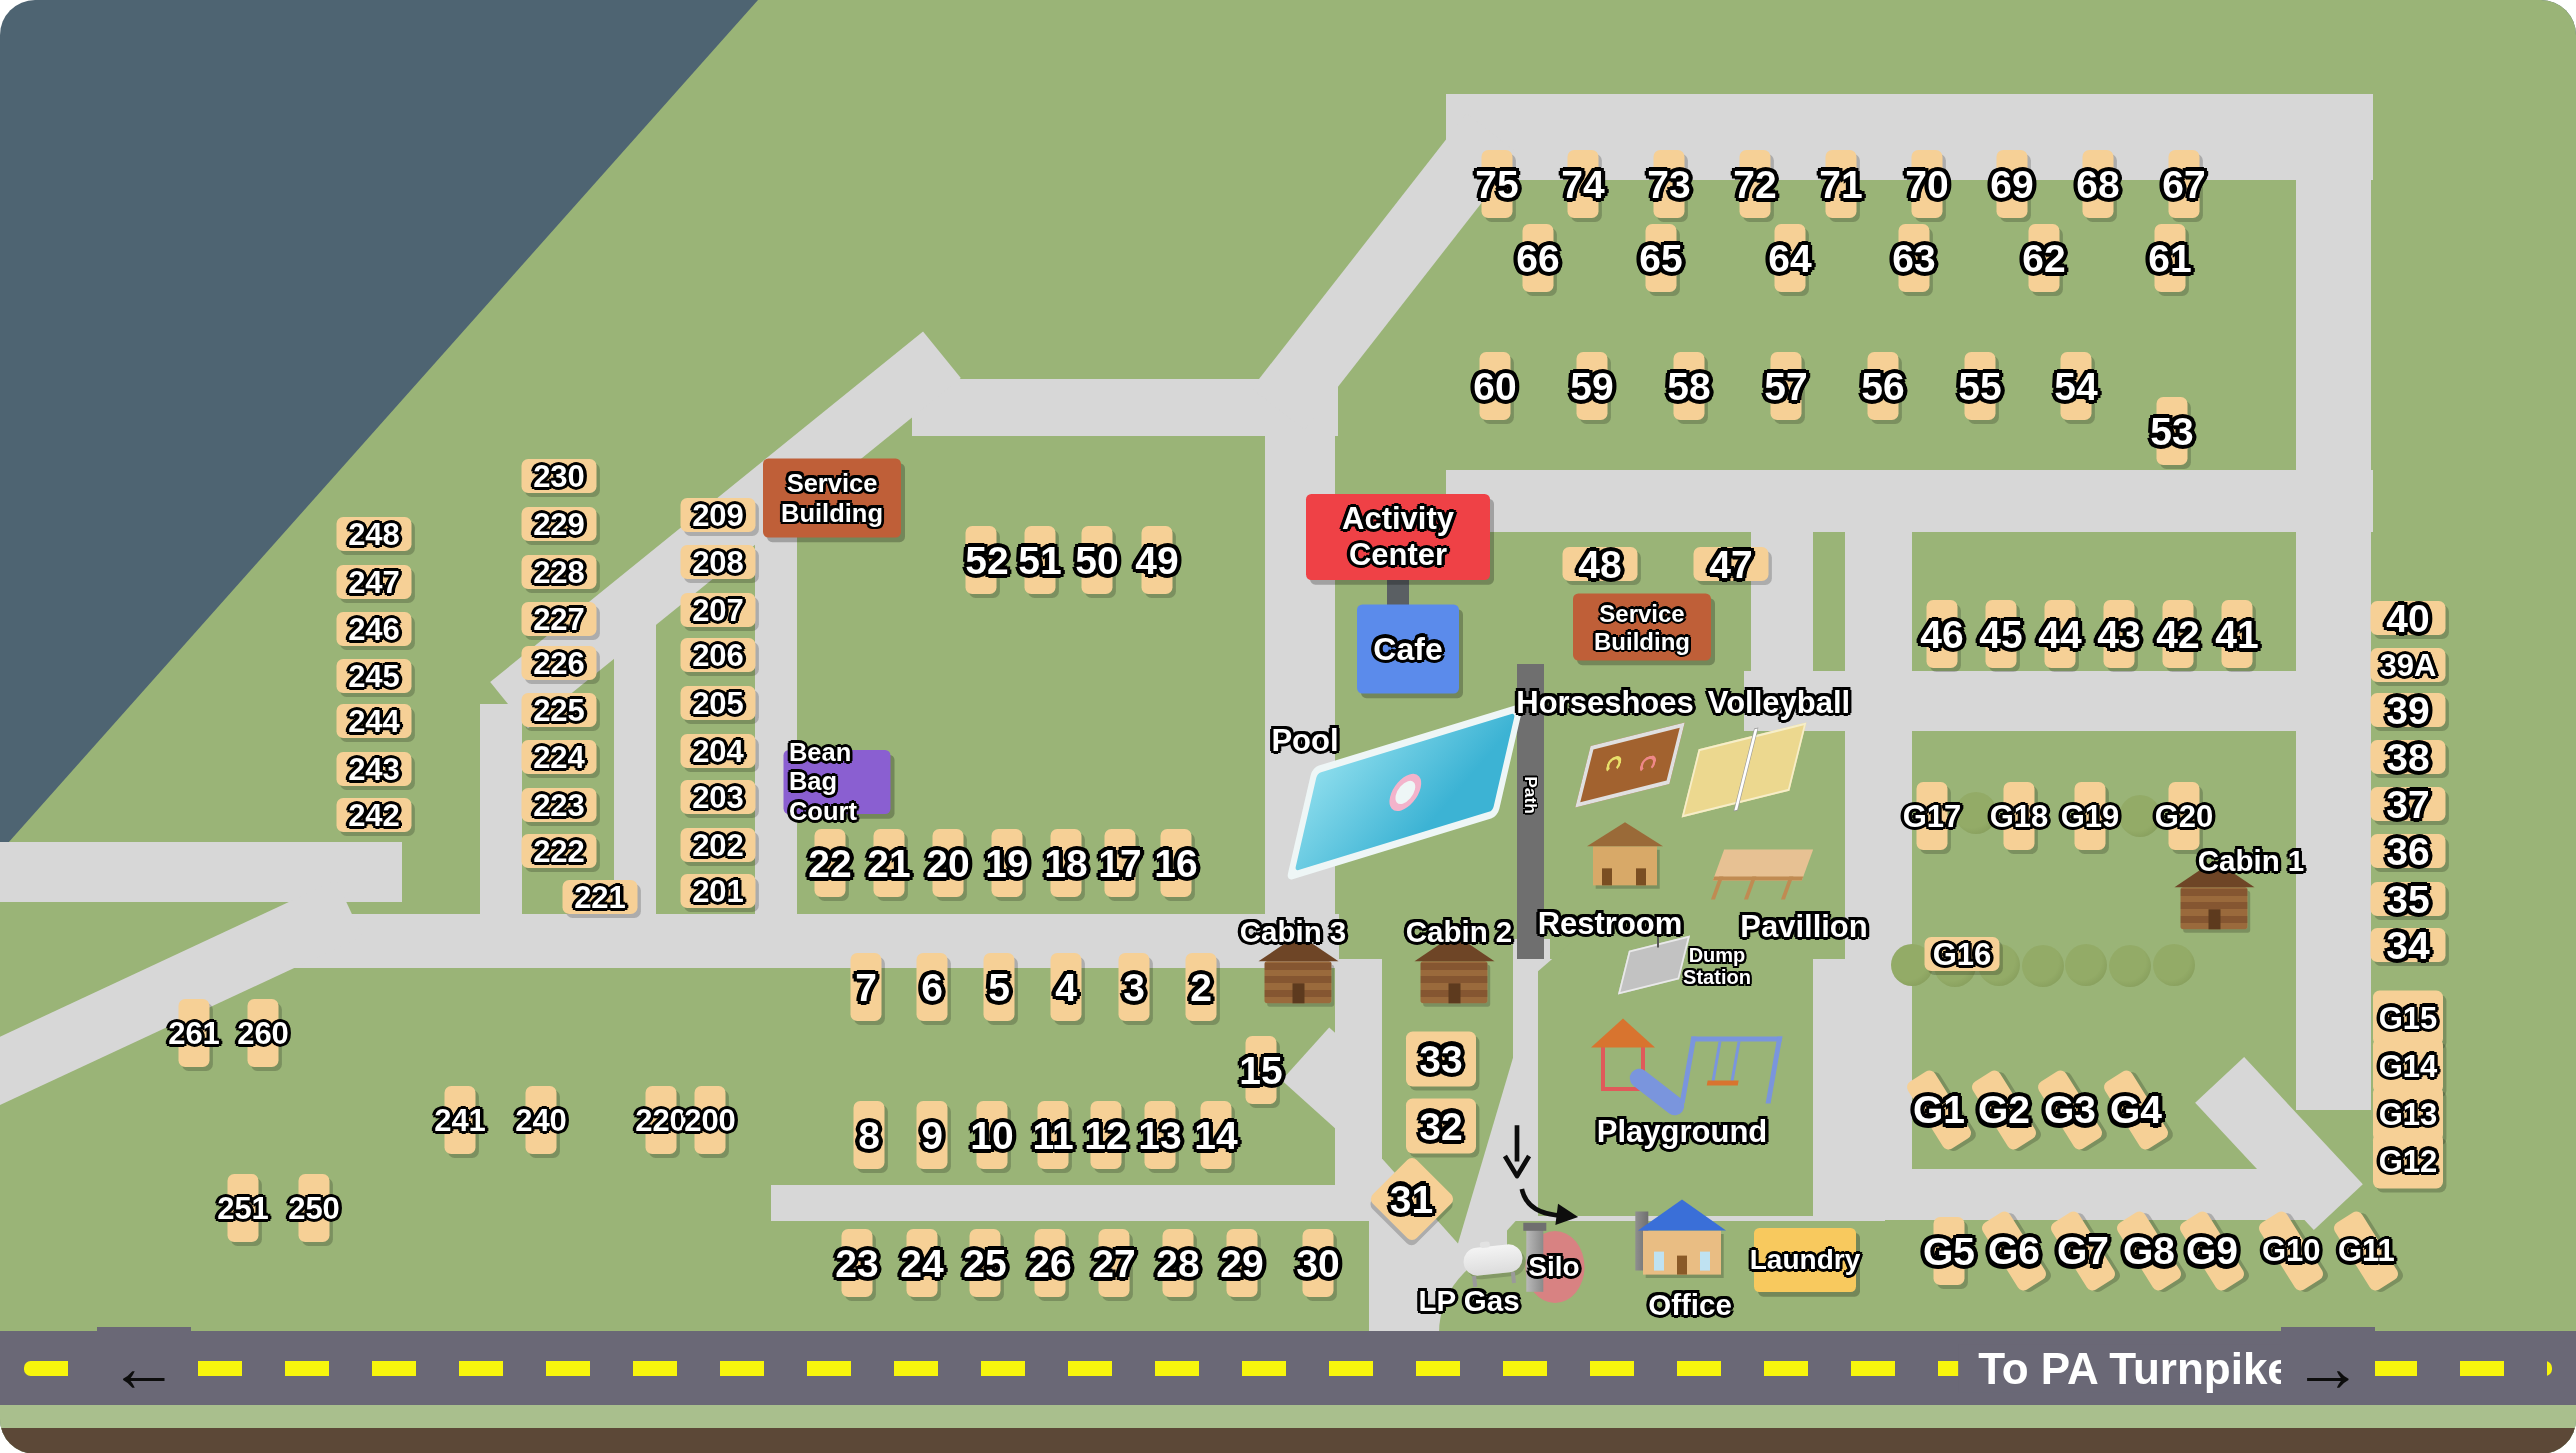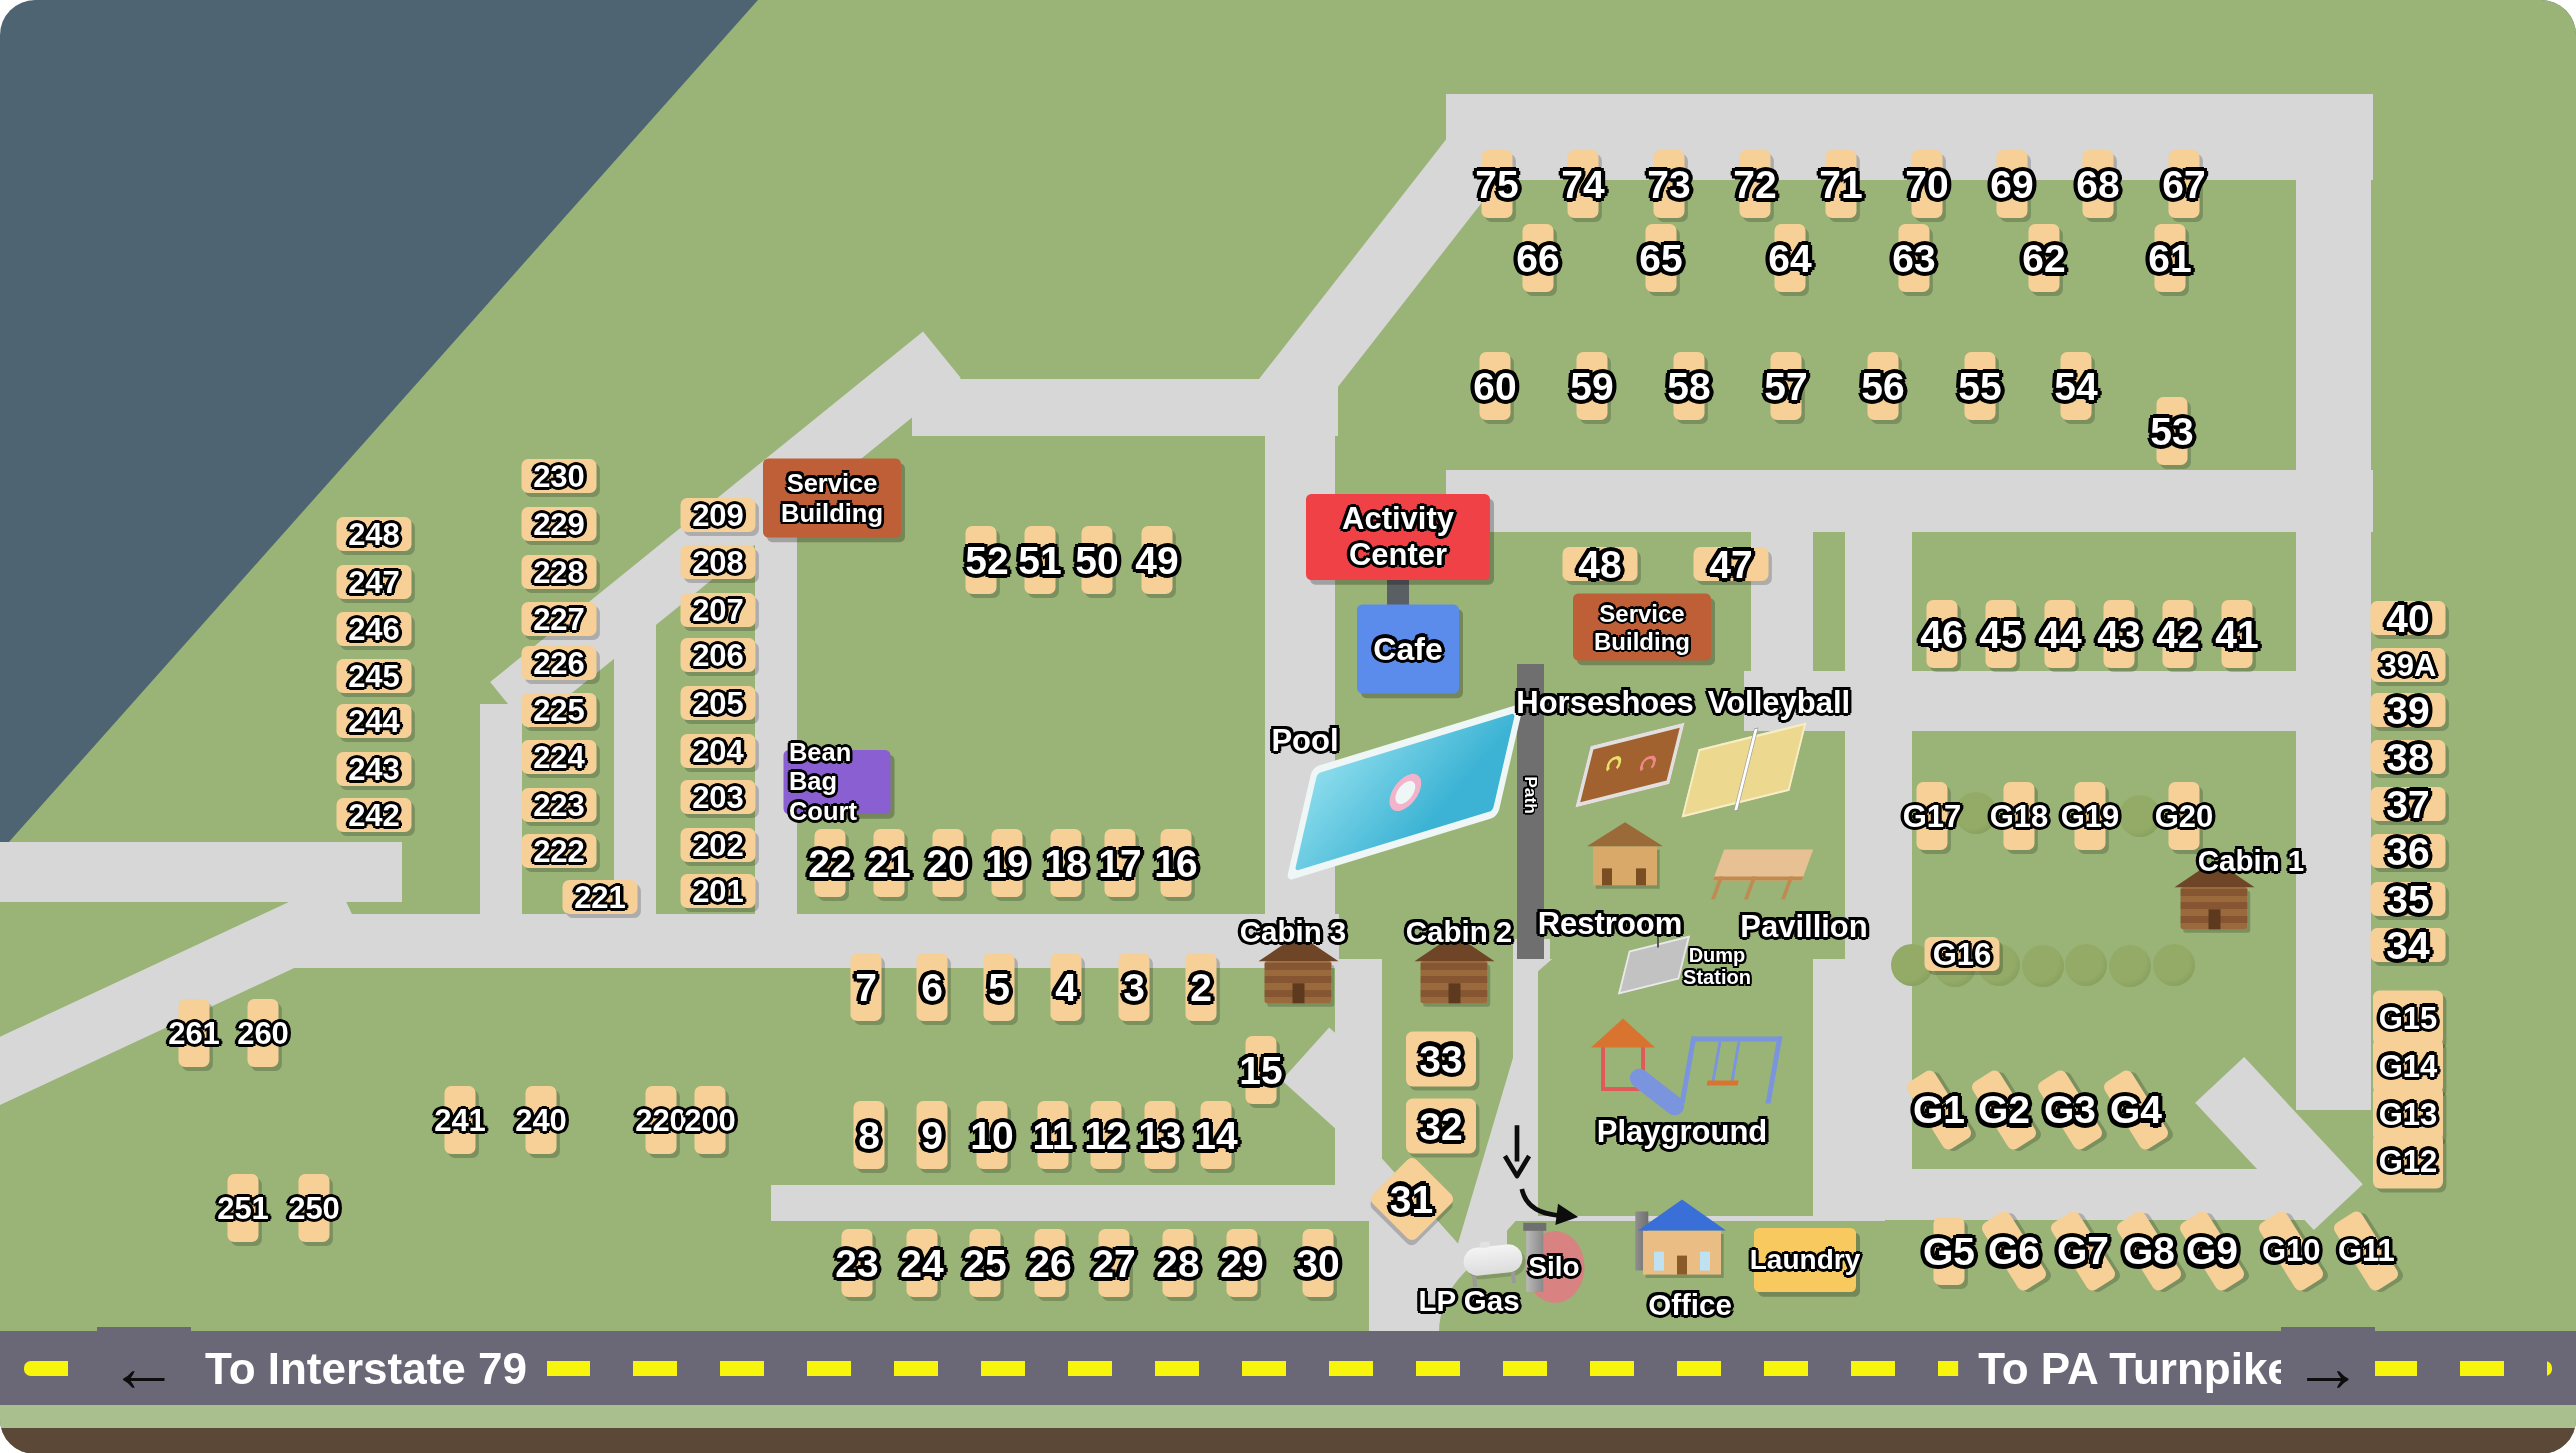--- a/index.html
+++ b/index.html
@@ -584,20 +584,19 @@
       <div class="lbl ot" style="left: 1459px; top: 932px; font-size: 29.5px;">Cabin 2</div>
       <div class="lbl ot" style="left: 2251px; top: 861px; font-size: 29.5px;">Cabin 1</div>
       <div class="lbl ot" style="left: 1469px; top: 1301px; font-size: 29.5px;">LP Gas</div>
       <div class="lbl ot" style="left: 1554px; top: 1267px; font-size: 28px;">Silo</div>
       <div class="lbl ot" style="left: 1690px; top: 1305px; font-size: 29.5px;">Office</div>
     </div>
 
   <div class="hwy">
     <div class="dashes"></div>
     <span class="arrow" style="left:144px;top:36px;">←</span>
-    <div class="lbl" style="left:366px;top:38px;">To Interstate 79</div>
     <div class="lbl" style="left:2135px;top:38px;">To PA Turnpike</div>
     <span class="arrow" style="left:2328px;top:36px;">→</span>
   </div>
   <div class="abs" style="left:0;top:1405px;width:2576px;height:24px;background:#a9bf8d;"></div>
   <div class="abs" style="left:0;top:1428px;width:2576px;height:26px;background:#5c4837;"></div>
 </div>
 
 
 </body></html>

